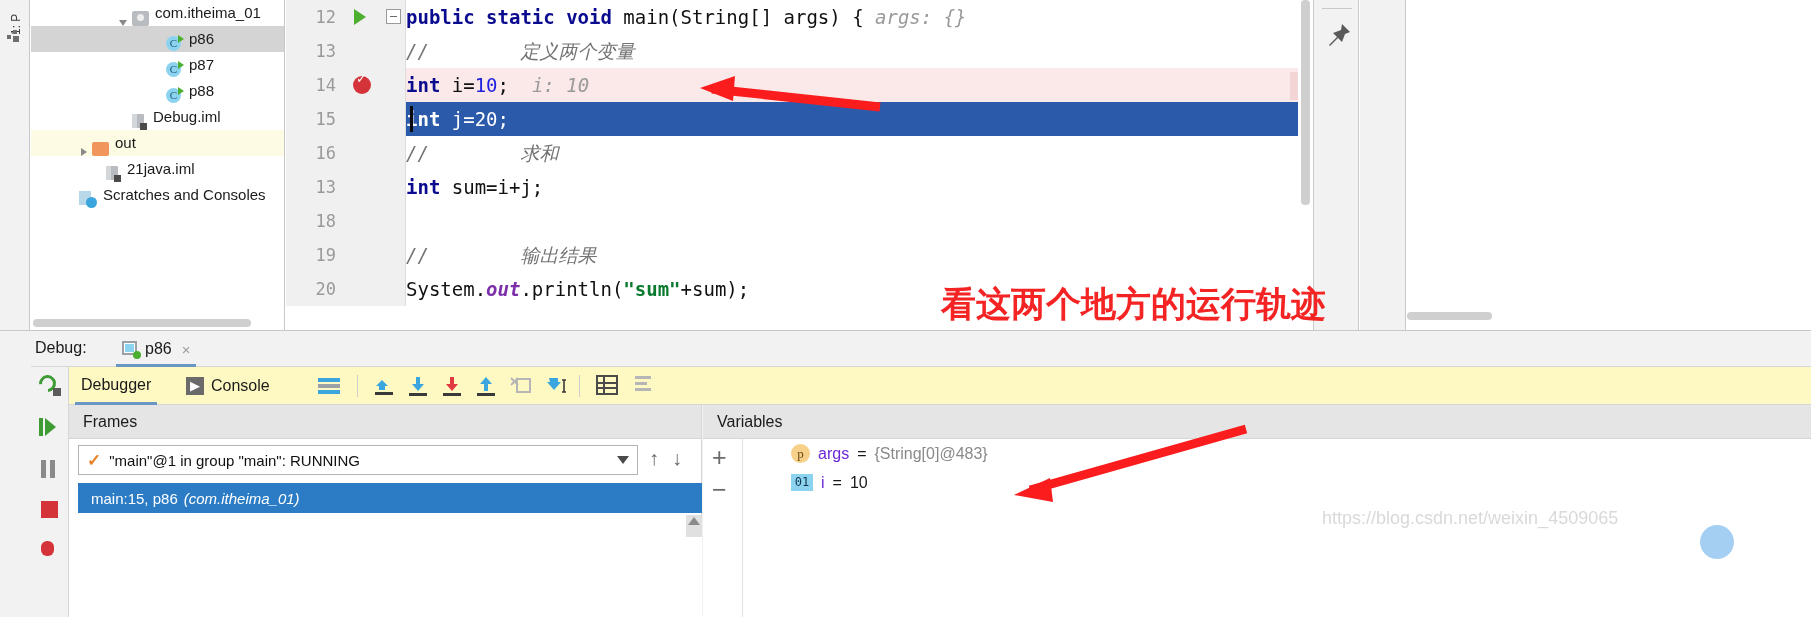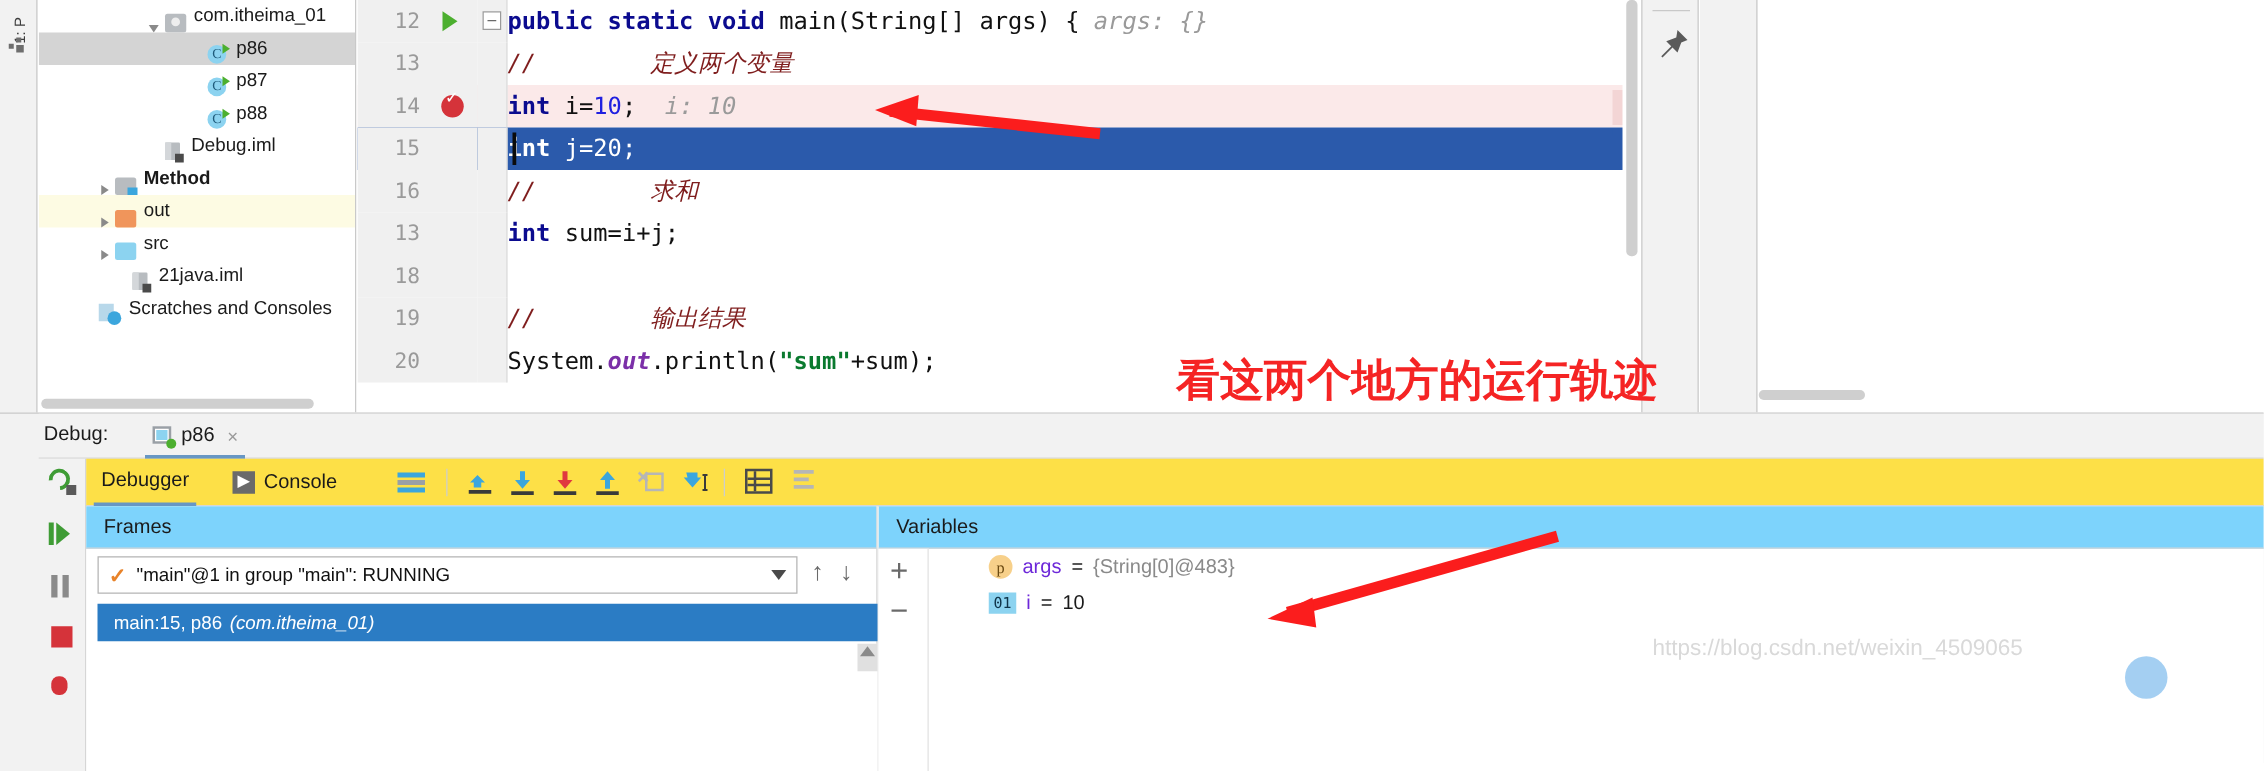--- a/index.html
+++ b/index.html
@@ -141,21 +141,21 @@
     position: absolute; left: 120px; top: 0; height: 34px; line-height: 34px;
     white-space: pre; padding-left: 0px;
   }
   .hl-bp  { background: #fbe9e9; }
   .hl-cur { background: #2b5aab; }
   .hl-cur .code, .hl-cur .code * { color: #ffffff !important; }
   .kw   { color: #0b0b8f; font-weight: bold; }
   .plain{ color: #111111; }
   .num  { color: #2020e0; }
   .str  { color: #0a7a2f; font-weight: bold; }
-  .cmt  { color: #7f1d1d; font-style: italic; }
+  .cmt  { color: #737373; font-style: italic; }
   .hint { color: #9a9a9a; font-style: italic; }
   .fld  { color: #7b2fa8; font-style: italic; font-weight: bold; }
   .bp-dot {
     position: absolute; left: 9px; top: 8px; width: 18px; height: 18px;
     border-radius: 50%; background: #d5333a;
   }
   .bp-dot::after {
     content: "✓"; position: absolute; left: 3px; top: -5px;
     font-size: 13px; color: #ffffff; font-family: "DejaVu Sans", sans-serif;
   }
@@ -267,21 +267,21 @@
   .pause-ico i { position: absolute; top: 3px; width: 5px; height: 18px; background: #8a8a8a; }
   .pause-ico i:nth-child(1){ left: 4px; }
   .pause-ico i:nth-child(2){ left: 13px; }
   .stop-ico { width: 17px; height: 17px; background: #d5333a; margin: 4px; }
   .bug-ico { position: relative; width: 22px; height: 20px; }
   .bug-ico .bd { position: absolute; left: 4px; top: 2px; width: 13px; height: 15px; border-radius: 6px; background: #d5333a; }
 
   
   .dbg-tabrow {
     position: absolute; left: 69px; top: 36px; width: 1742px; height: 38px;
-    background: #fde047; border-bottom: 1px solid #d6d6d6;
+    background: #fef9c3; border-bottom: 1px solid #d6d6d6;
   }
   .dtab {
     position: absolute; top: 0; height: 38px; line-height: 38px;
     font-size: 16px; color: #1a1a1a; padding: 0 6px;
     display: flex; align-items: center; gap: 7px;
   }
   .dtab.active { border-bottom: 3px solid #6897c4; }
   .console-ico {
     width: 18px; height: 18px; background: #6a6a6a; color: #ffffff;
     font-size: 13px; line-height: 18px; text-align: center;
@@ -309,21 +309,21 @@
   .listico i:nth-child(2){ top: 7px; width: 12px; }
   .listico i:nth-child(3){ top: 13px; width: 16px; }
 
   
   .frames-pane {
     position: absolute; left: 69px; top: 74px; width: 633px; height: 213px;
     background: #ffffff; border-right: 1px solid #d6d6d6;
   }
   .pane-header {
     height: 34px; line-height: 34px; padding-left: 14px;
-    font-size: 16px; color: #1a1a1a; background: #7dd3fc;
+    font-size: 16px; color: #1a1a1a; background: #e5e5e5;
     border-bottom: 1px solid #d6d6d6;
   }
   .thread-combo {
     position: absolute; left: 9px; top: 40px; width: 560px; height: 30px;
     border: 1px solid #b4b4b4; background: #ffffff;
     display: flex; align-items: center; padding: 0 8px; gap: 8px;
   }
   .thread-check { color: #e8832a; font-size: 17px; font-weight: bold; }
   .thread-text { font-size: 15px; color: #111111; flex: 1; }
   .combo-caret {
@@ -451,37 +451,25 @@
       </div>
       <div class="tree-row">
         <span style="display:inline-block;width:100px;flex:none"></span>
         <span class="ic-iml">
           <span class="b"></span>
           <span class="n"></span>
           <span class="d"></span>
         </span>
         <span class="tree-label">Debug.iml</span>
       </div>
-      <div class="tree-row">
-        <span style="display:inline-block;width:50px;flex:none"></span>
-        <span class="arrow"></span>
-        <span class="ic-folder mod"></span>
-        <span class="tree-label bold">Method</span>
-      </div>
       <div class="tree-row hl">
         <span style="display:inline-block;width:50px;flex:none"></span>
         <span class="arrow"></span>
         <span class="ic-folder orange"></span>
         <span class="tree-label">out</span>
-      </div>
-      <div class="tree-row">
-        <span style="display:inline-block;width:50px;flex:none"></span>
-        <span class="arrow"></span>
-        <span class="ic-folder blue"></span>
-        <span class="tree-label">src</span>
       </div>
       <div class="tree-row">
         <span style="display:inline-block;width:74px;flex:none"></span>
         <span class="ic-iml">
           <span class="b"></span>
           <span class="n"></span>
           <span class="d"></span>
         </span>
         <span class="tree-label">21java.iml</span>
       </div>

